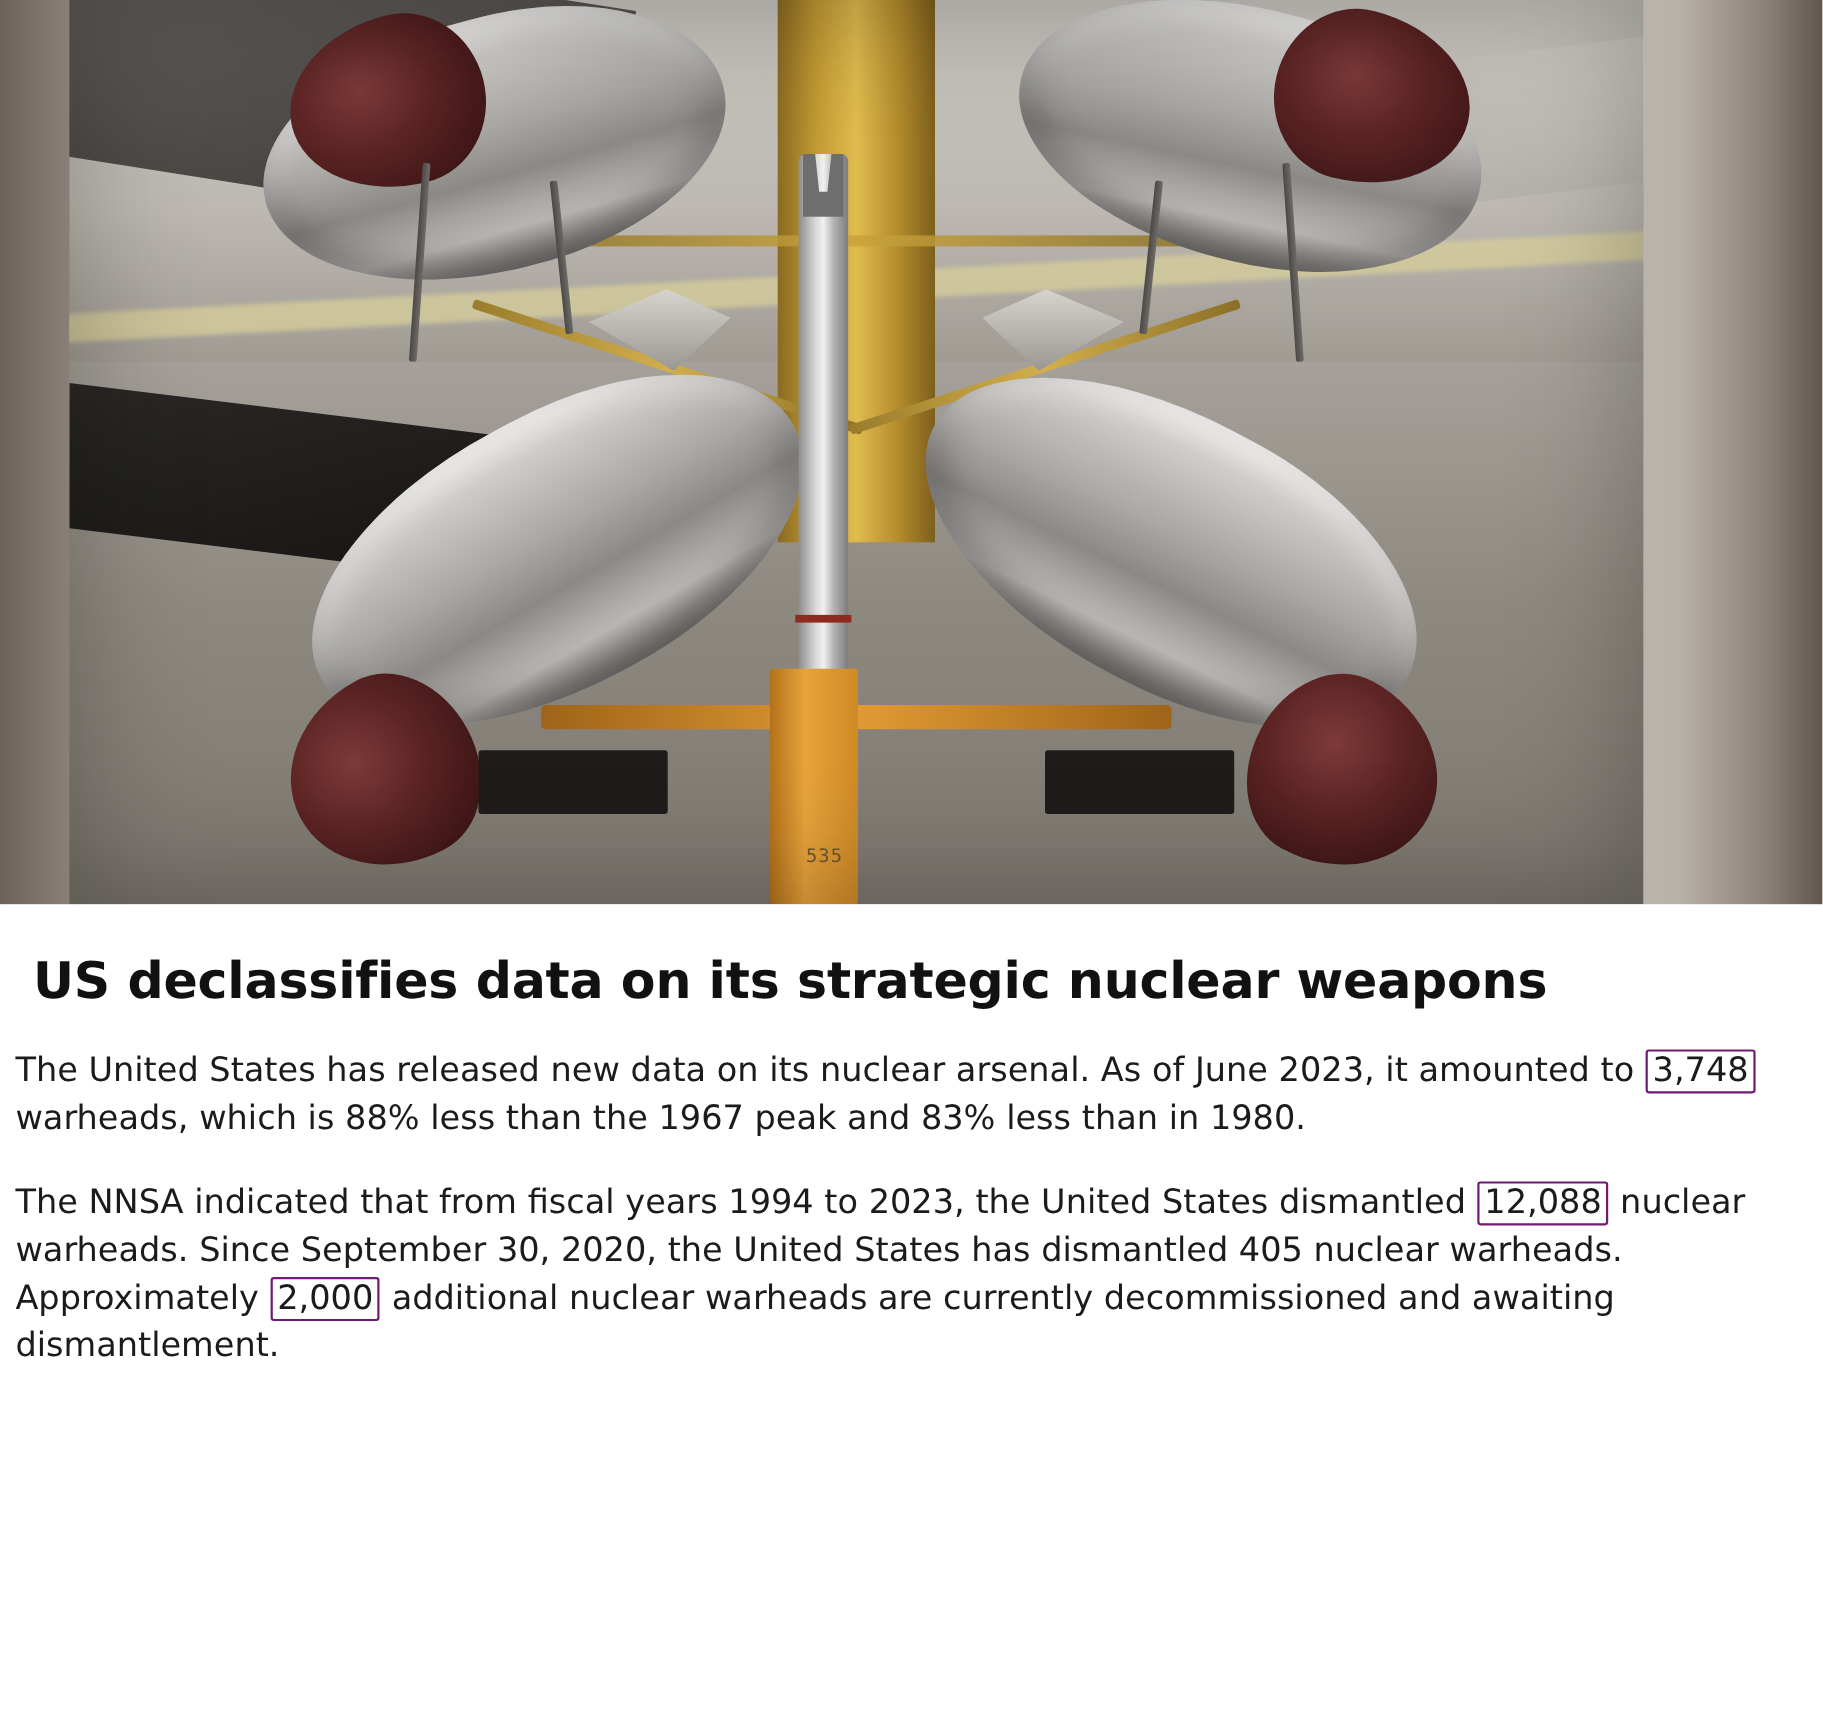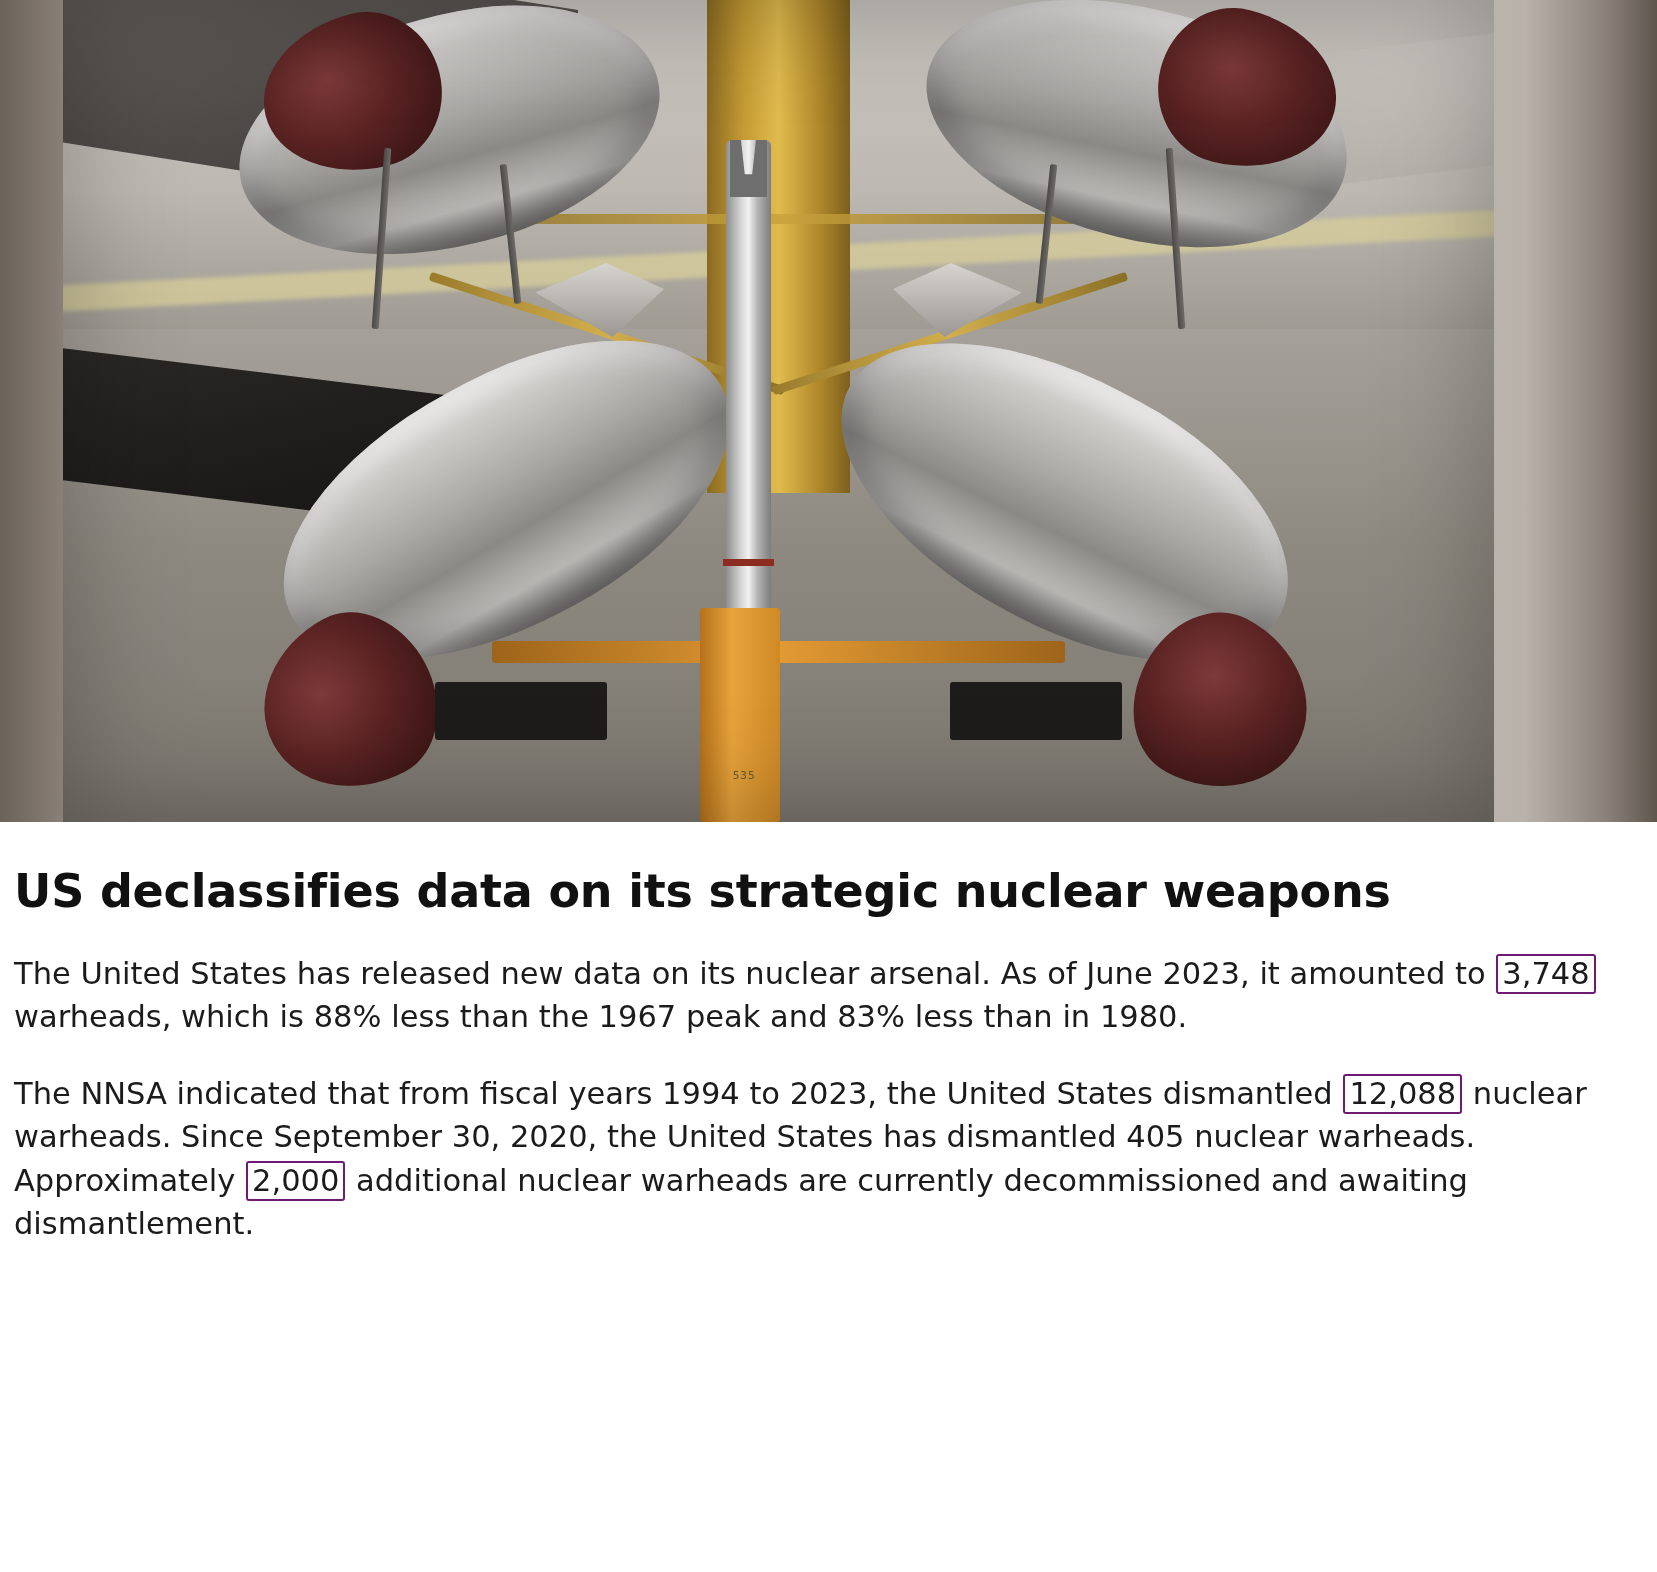--- a/index.html
+++ b/index.html
@@ -147,40 +147,40 @@
   .bd2 { right: 25%; top: 40%; width: 26%; transform: rotate(-18deg); }
   .blackbox {
     position:absolute; left: 26%; top: 83%; width: 12%; height: 7%;
     background:#1d1c1a; border-radius: 3px;
   }
   .blackbox2 {
     position:absolute; right: 26%; top: 83%; width: 12%; height: 7%;
     background:#1d1c1a; border-radius: 3px;
   }
   .stamp {
-    position:absolute; left:46.8%; top:93.5%; font-size: 11px; color:#6b5a2a;
+    position:absolute; left:46.8%; top:93.5%; font-size: 17px; color:#6b5a2a;
     letter-spacing: 1px; font-family: "DejaVu Sans Mono", monospace;
   }
   .vig {
     position:absolute; inset:0;
     box-shadow: inset 0 0 120px rgba(0,0,0,.30);
     pointer-events:none;
   }
 
   
   .article {
     padding: 44px 14px 0 14px;
   }
   .headline {
     font-size: 46px;
     font-weight: 700;
     color: #111111;
     letter-spacing: -0.2px;
     line-height: 1.12;
-    margin: 0 0 34px 0;
+    margin: 0 0 34px 16px;
   }
   .meta {
     font-size: 26px;
     color: #9a9a9a;
     margin: 0 0 18px 0;
     white-space: nowrap;
   }
   .meta .src {
     color: #3b3b3b;
     font-weight: 700;

